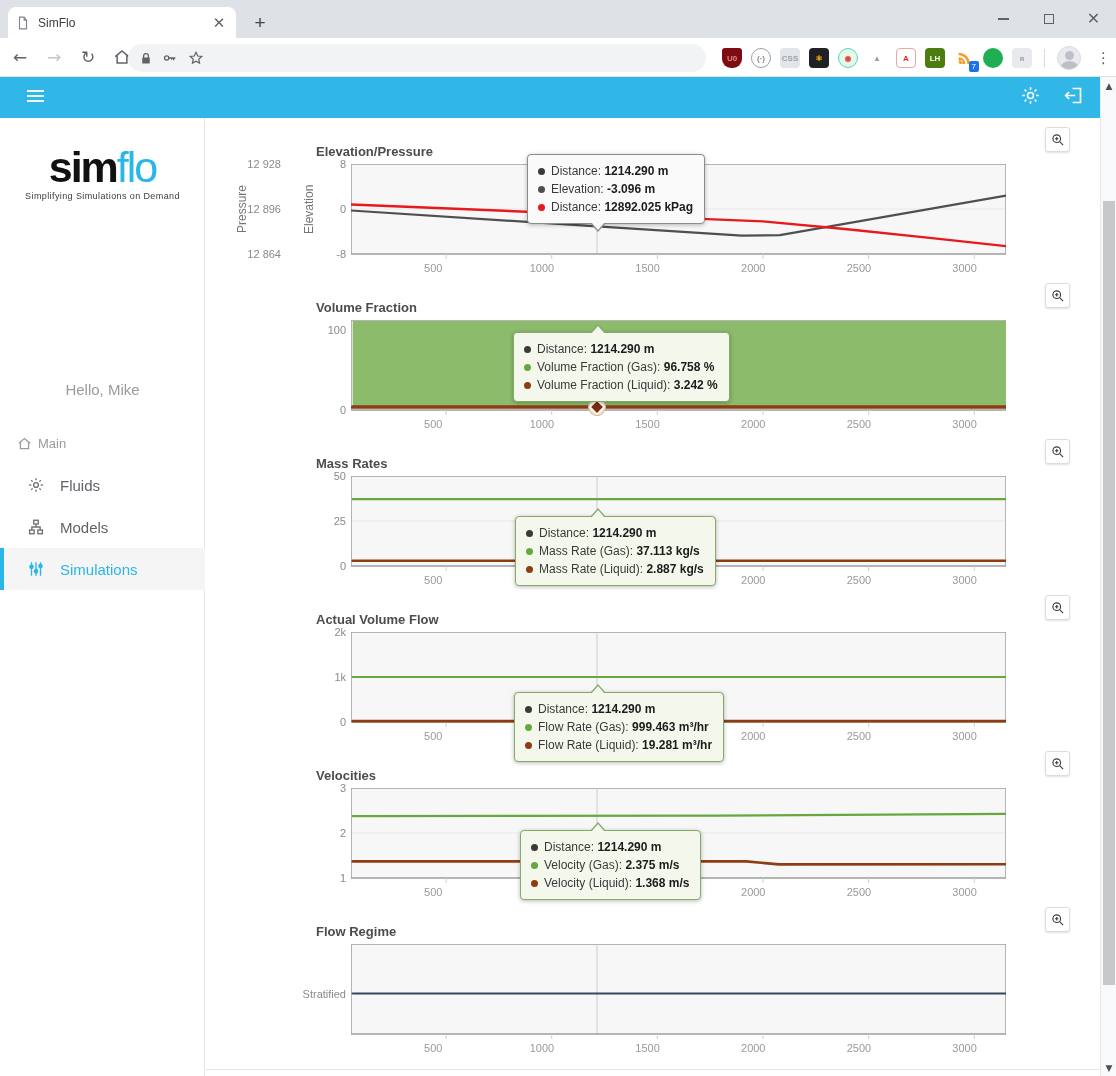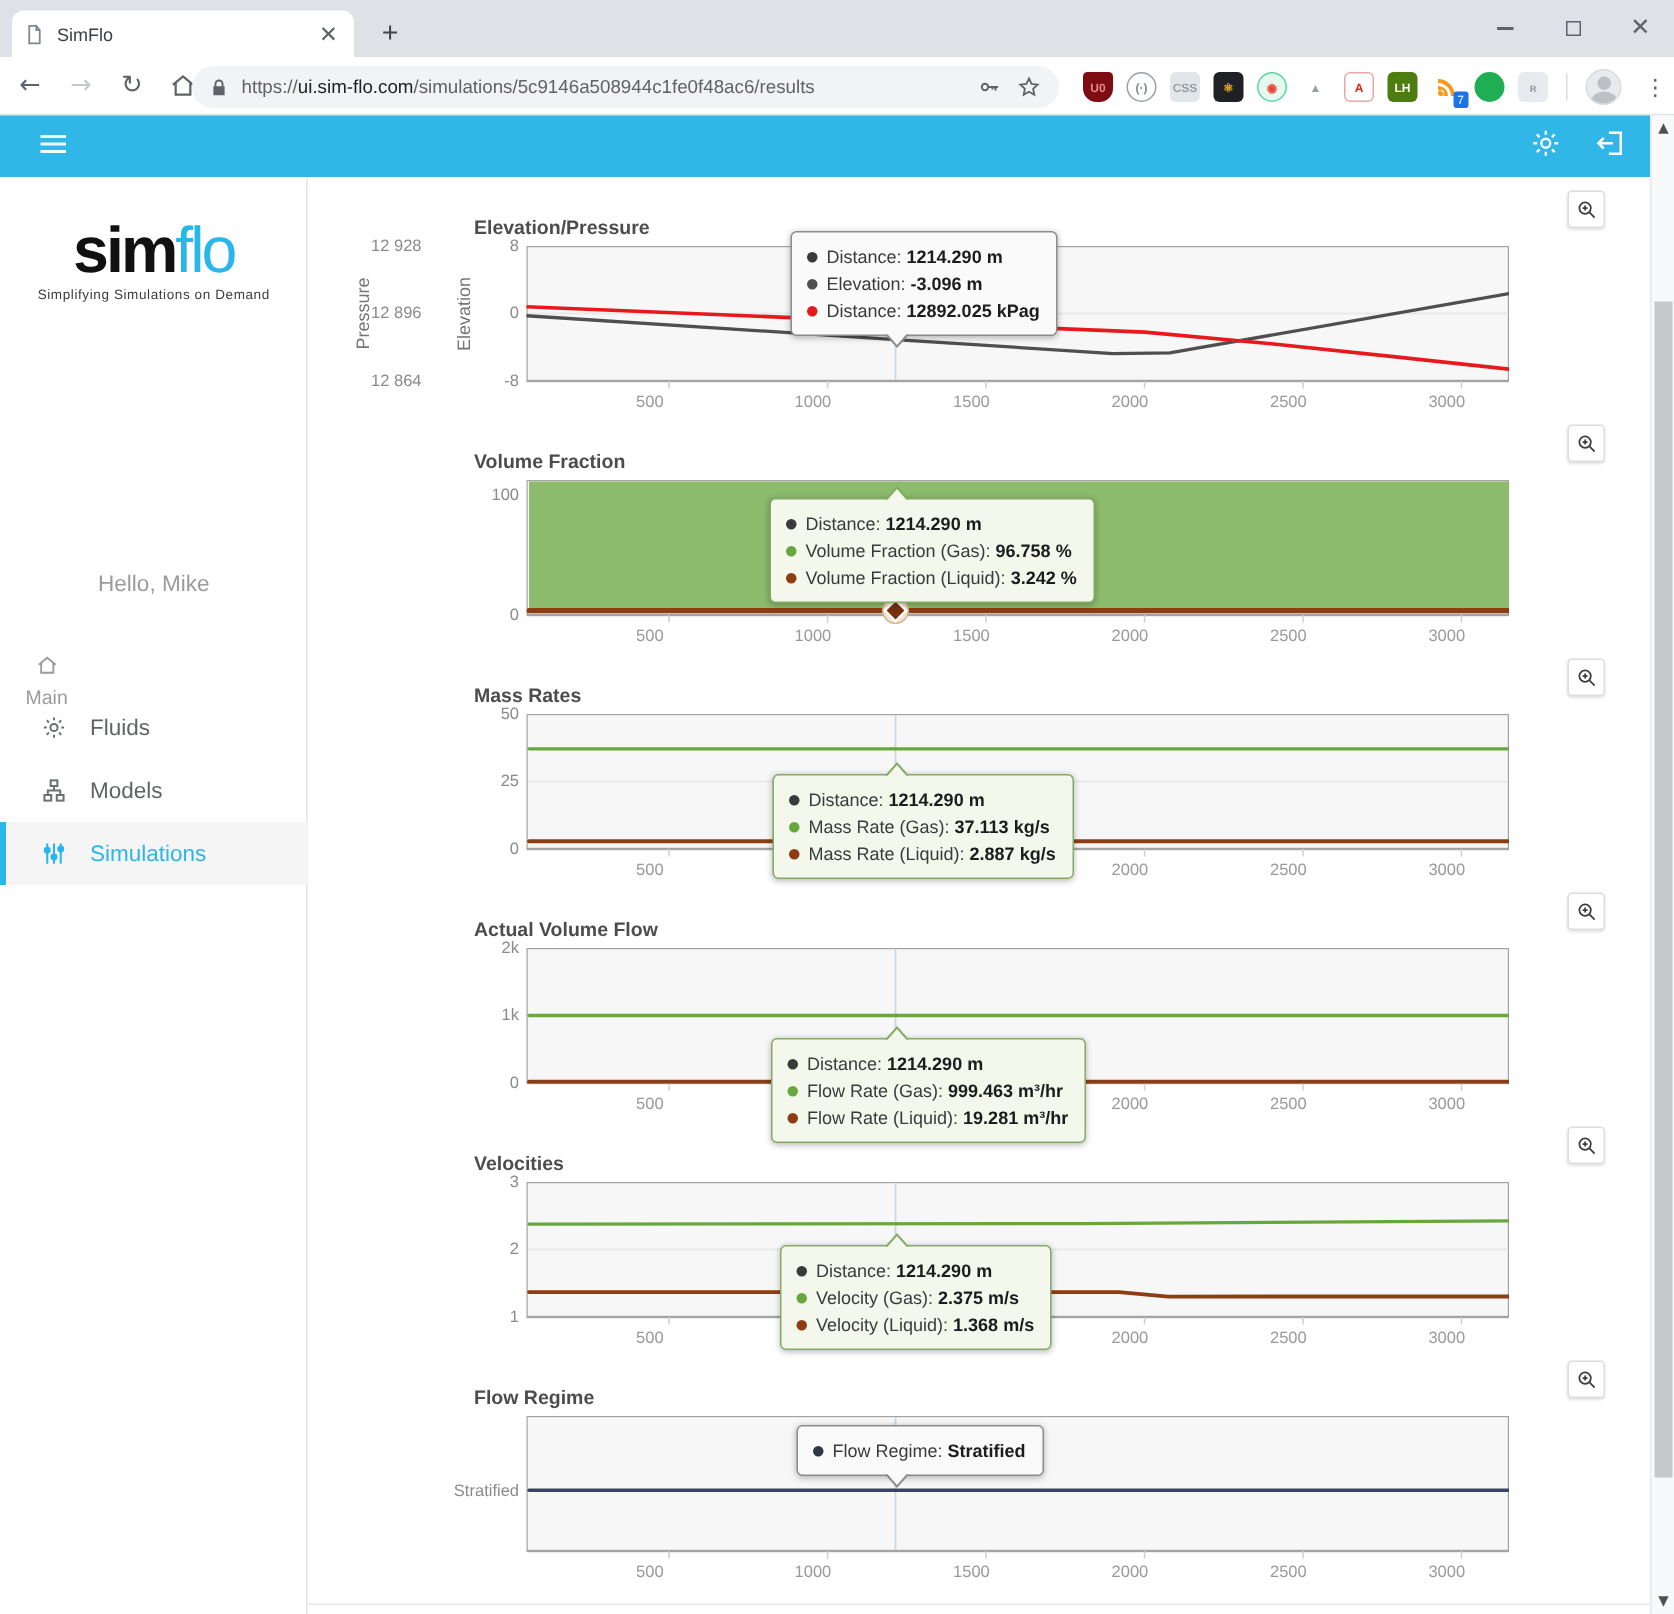--- a/index.html
+++ b/index.html
@@ -57,21 +57,21 @@
 
   
   .logo { position:absolute; left:0; top:28px; width:205px; text-align:center; }
   .logo-main { font-size:43px; letter-spacing:-2px; line-height:1; }
   .logo-main .sim { color:#111; font-weight:bold; }
   .logo-main .flo { color:#29b6e8; font-weight:normal; }
   .logo-tag { font-size:9px; letter-spacing:.4px; color:#3c3c3c; margin-top:2px; }
   .greeting { position:absolute; left:0; top:263px; width:205px; text-align:center;
               font-size:15px; color:#9b9b9b; }
   .nav-section { position:absolute; left:17px; top:202px; display:flex; align-items:center; gap:6px;
-                 color:#9b9b9b; font-size:13px;flex-direction:column; }
+                 color:#9b9b9b; font-size:13px; }
   .nav-items { position:absolute; left:0; top:228px; width:205px; }
   .nav-item { height:42px; display:flex; align-items:center; gap:15px; padding-left:27px;
               font-size:15px; color:#5f6368; position:relative; cursor:default; }
   .nav-item .nico { width:18px; height:18px; color:#6d7175; }
   .nav-item.active { color:#29b6e8; background:#f5f5f5; }
   .nav-item.active .nico { color:#29b6e8; }
   .nav-item.active:before { content:""; position:absolute; left:0; top:0; width:4px; height:100%; background:#29b6e8; }
 
   
   .scrollbar { position:absolute; left:1100px; top:77px; width:16px; height:999px; background:#f8f9fa;
@@ -147,21 +147,20 @@
         <path d="M3 11.5 12 4l9 7.5M5.5 10v10h13V10"></path>
       </svg>
   </div>
 </div>
 <div class="omnibox">
   <span>
     <svg width="12" height="13" viewBox="0 0 24 24" fill="#5f6368">
         <path d="M6 10V7a6 6 0 0112 0v3h1.5v12h-15V10z M8.5 10h7V7a3.5 3.5 0 00-7 0z"></path>
       </svg>
   </span>
-  <span class="url"><span>https://</span><b>ui.sim-flo.com</b><span>/simulations/5c9146a508944c1fe0f48ac6/results</span></span>
   <span class="omni-ic">
     <svg width="16" height="16" viewBox="0 0 24 24" fill="none" stroke="currentColor" stroke-width="2">
         <circle cx="7" cy="12" r="3.2"></circle>
         <path d="M10.5 12H20M17.5 12v3.5M14.5 12v2.5"></path>
       </svg>
   </span>
   <span class="omni-ic">
     <svg width="16" height="16" viewBox="0 0 24 24" fill="none" stroke="currentColor" stroke-width="1.8">
         <path d="M12 3.5l2.6 5.5 6 .7-4.5 4.1 1.2 5.9-5.3-3-5.3 3 1.2-5.9L3.4 9.7l6-.7z"></path>
       </svg>
@@ -510,25 +509,20 @@
             <rect x="0" y="0" width="655" height="90" fill="#f7f7f7" stroke="#a3a3a3" stroke-width="1.6"></rect>
             <line x1="95.08064516129033" y1="90" x2="95.08064516129033" y2="95" stroke="#cfcfcf" stroke-width="1"></line>
             <line x1="200.7258064516129" y1="90" x2="200.7258064516129" y2="95" stroke="#cfcfcf" stroke-width="1"></line>
             <line x1="306.3709677419355" y1="90" x2="306.3709677419355" y2="95" stroke="#cfcfcf" stroke-width="1"></line>
             <line x1="412.01612903225805" y1="90" x2="412.01612903225805" y2="95" stroke="#cfcfcf" stroke-width="1"></line>
             <line x1="517.6612903225806" y1="90" x2="517.6612903225806" y2="95" stroke="#cfcfcf" stroke-width="1"></line>
             <line x1="623.3064516129033" y1="90" x2="623.3064516129033" y2="95" stroke="#cfcfcf" stroke-width="1"></line>
             <line x1="246.00320967741933" y1="1" x2="246.00320967741933" y2="89" stroke="#ccd6de" stroke-width="1.2"></line>
             <polyline points="1.7,49.5 655.0,49.5" fill="none" stroke="#3a4361" stroke-width="2.2" stroke-linejoin="round" stroke-linecap="round"></polyline>
           </svg>
-          <div class="tt grey" style="left: 180px; top: 6px;">
-            <div><span class="dot" style="background: rgb(49, 54, 74);"></span><span>Flow Regime:</span> <b>Stratified</b></div>
-            <div class="arr" style="left: 58px; bottom: -9px; border-top: 9px solid rgb(140, 140, 140);"></div>
-            <div class="arr" style="left: 59px; bottom: -7px; border-top: 8px solid rgb(250, 250, 250); border-left-width: 7px; border-right-width: 7px;"></div>
-          </div>
         </div>
         <div class="xlabels">
           <span style="left: 95.0806px;">500</span>
           <span style="left: 200.726px;">1000</span>
           <span style="left: 306.371px;">1500</span>
           <span style="left: 412.016px;">2000</span>
           <span style="left: 517.661px;">2500</span>
           <span style="left: 623.306px;">3000</span>
         </div>
       </div>

